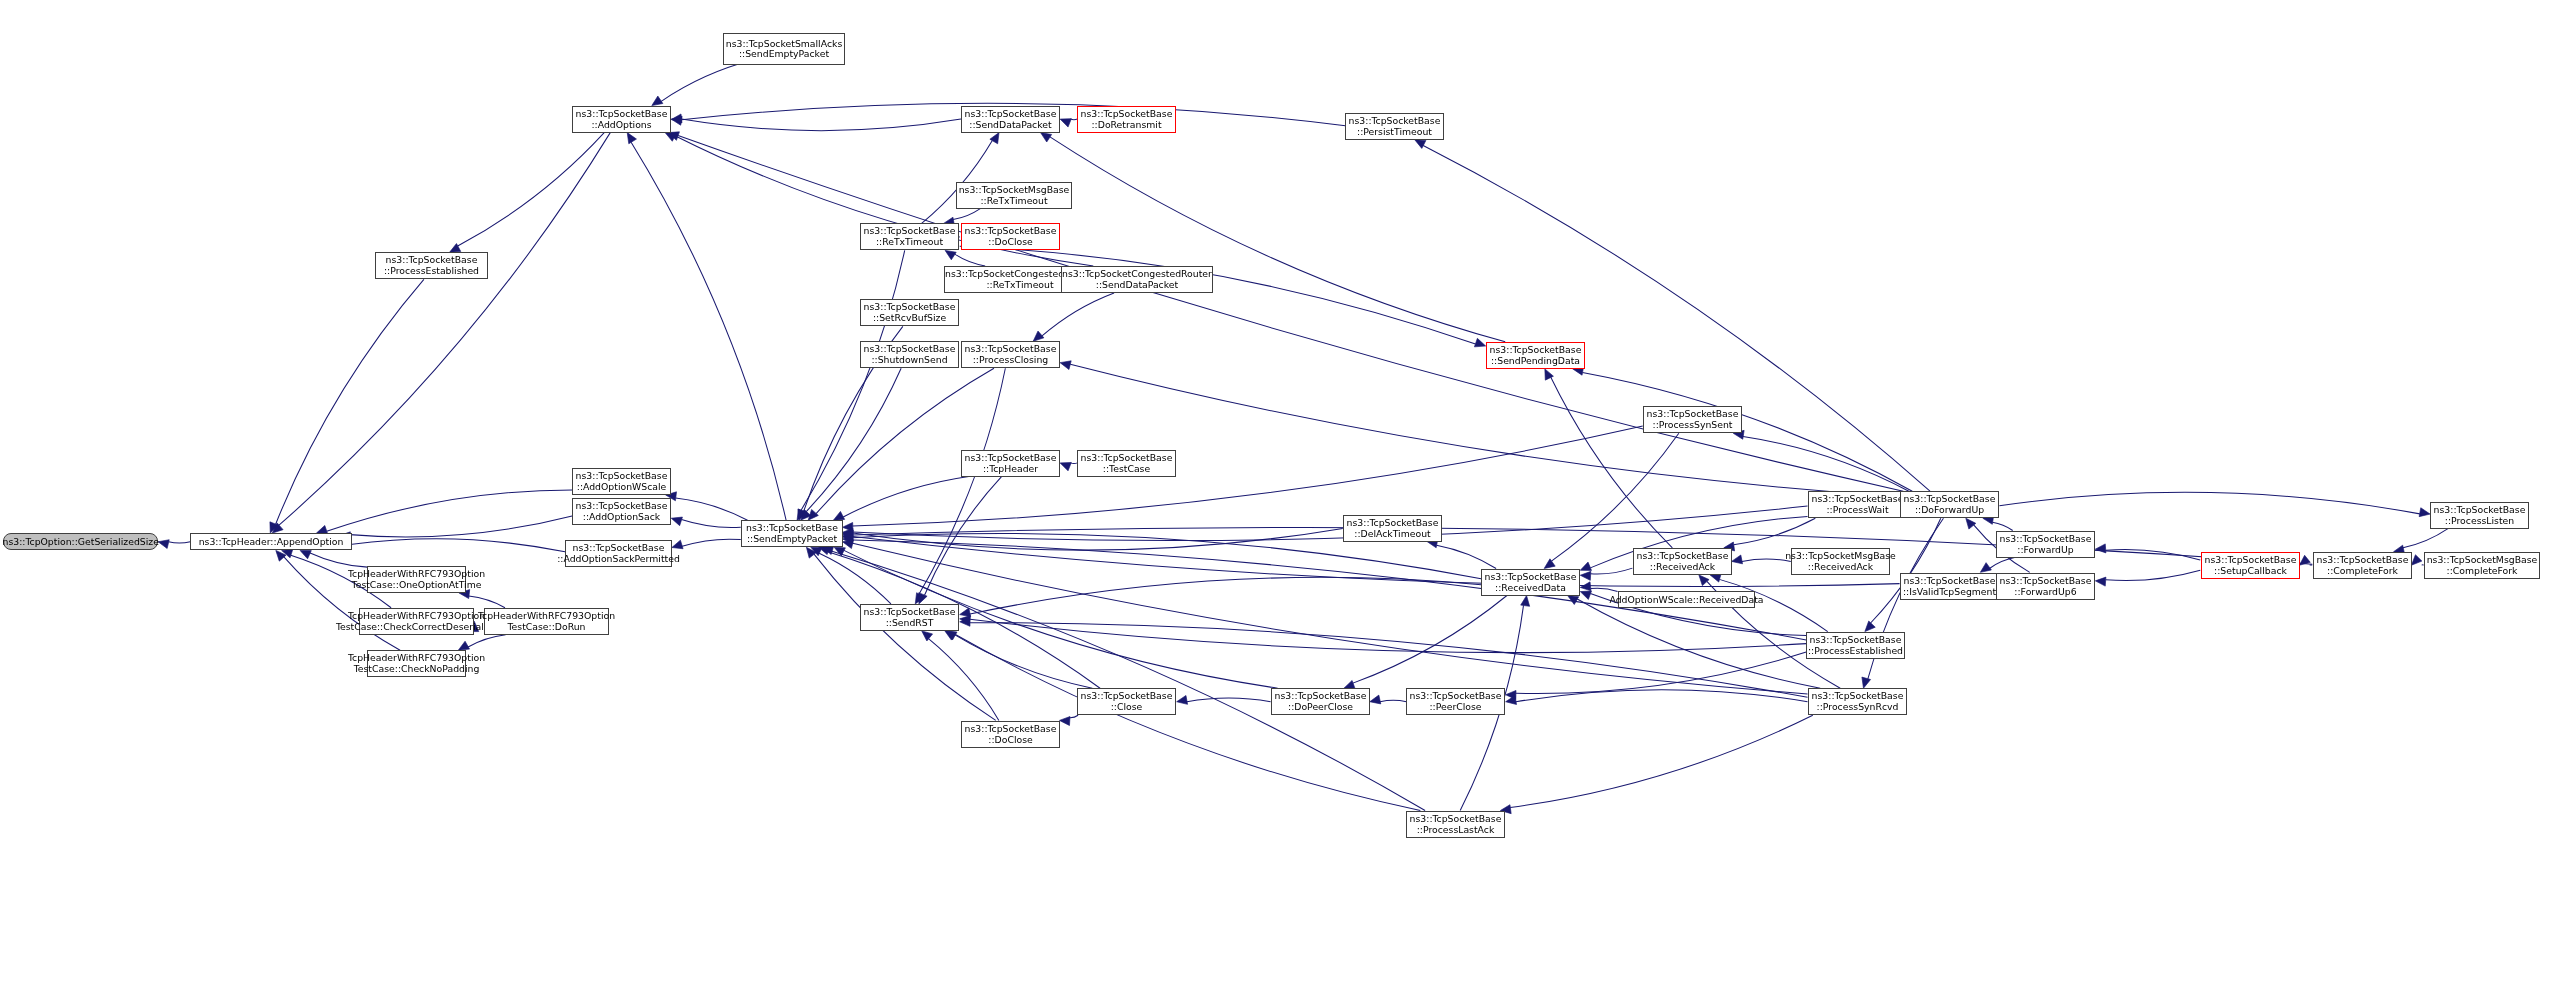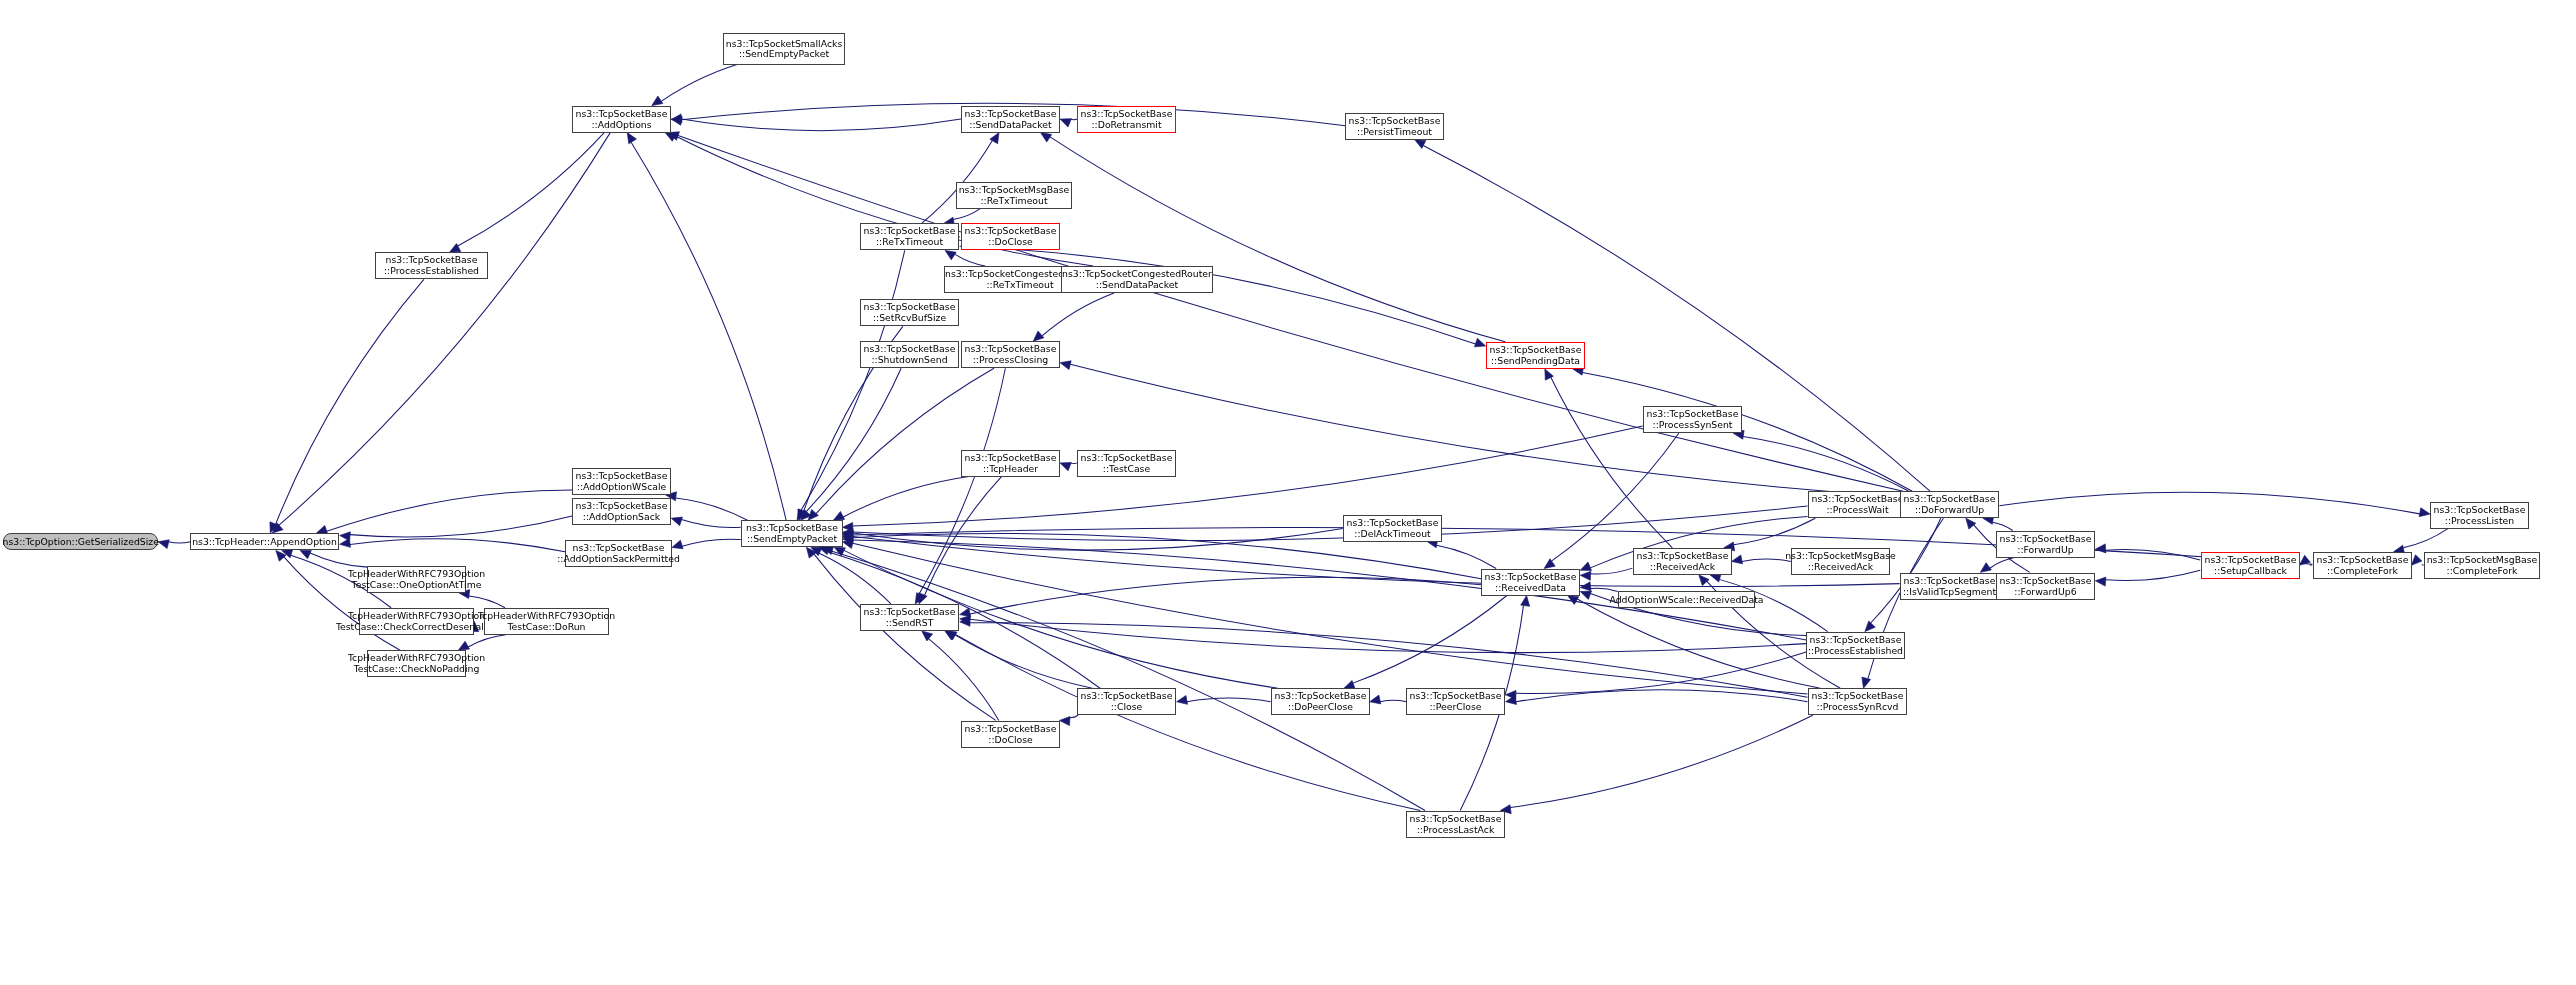--- a/index.html
+++ b/index.html
@@ -210,21 +210,21 @@
       <polygon class="arrow" points="3571,878 3579.1210356182078,862.5387975730279 3587.8667662839694,873.4709609052303"></polygon>
       <path class="edge" d="M3801.730769230769,821 Q3769.7393861171245,842.6201355515913 3731.9880030034797,850.7264249493365"></path>
       <polygon class="arrow" points="3717.269230769231,857 3731.4430501861357,846.7969199191141 3734.3822489902727,860.4849113857158"></polygon>
       <path class="edge" d="M3764,878 Q3762.5,876.48 3761,878"></path>
       <polygon class="arrow" points="3745,878 3751.256118836206,861.6947561469547 3761.2209548268092,871.5284758745238"></polygon>
       <path class="edge" d="M3105,785.4969623329283 Q3432.5419974190113,738.3245008290115 3758.0030227845605,798.1920393250947"></path>
       <polygon class="arrow" points="3774,798.5030376670717 3756.9976288920107,802.4929470277235 3759.5303917503616,788.7239560587615"></polygon>
     </svg>
 <div class="node root" style="left: 3.2px; top: 533px; width: 155px; height: 17.4px; border-radius: 8px;">
       <span>ns3::TcpOption::GetSerializedSize</span>
-    </div><div class="node" style="left: 190px; top: 533px; width: 149px; height: 17.4px;">
+    </div><div class="node" style="left: 190px; top: 533px; width: 162px; height: 17.4px;">
       <span>ns3::TcpHeader::AppendOption</span>
     </div><div class="node" style="left: 572px; top: 106px; width: 99px; height: 27px;">
       <span>ns3::TcpSocketBase</span>
       <span>::AddOptions</span>
     </div><div class="node" style="left: 723px; top: 33px; width: 122px; height: 32px;">
       <span>ns3::TcpSocketSmallAcks</span>
       <span>::SendEmptyPacket</span>
     </div><div class="node" style="left: 375px; top: 252px; width: 113px; height: 27px;">
       <span>ns3::TcpSocketBase</span>
       <span>::ProcessEstablished</span>

